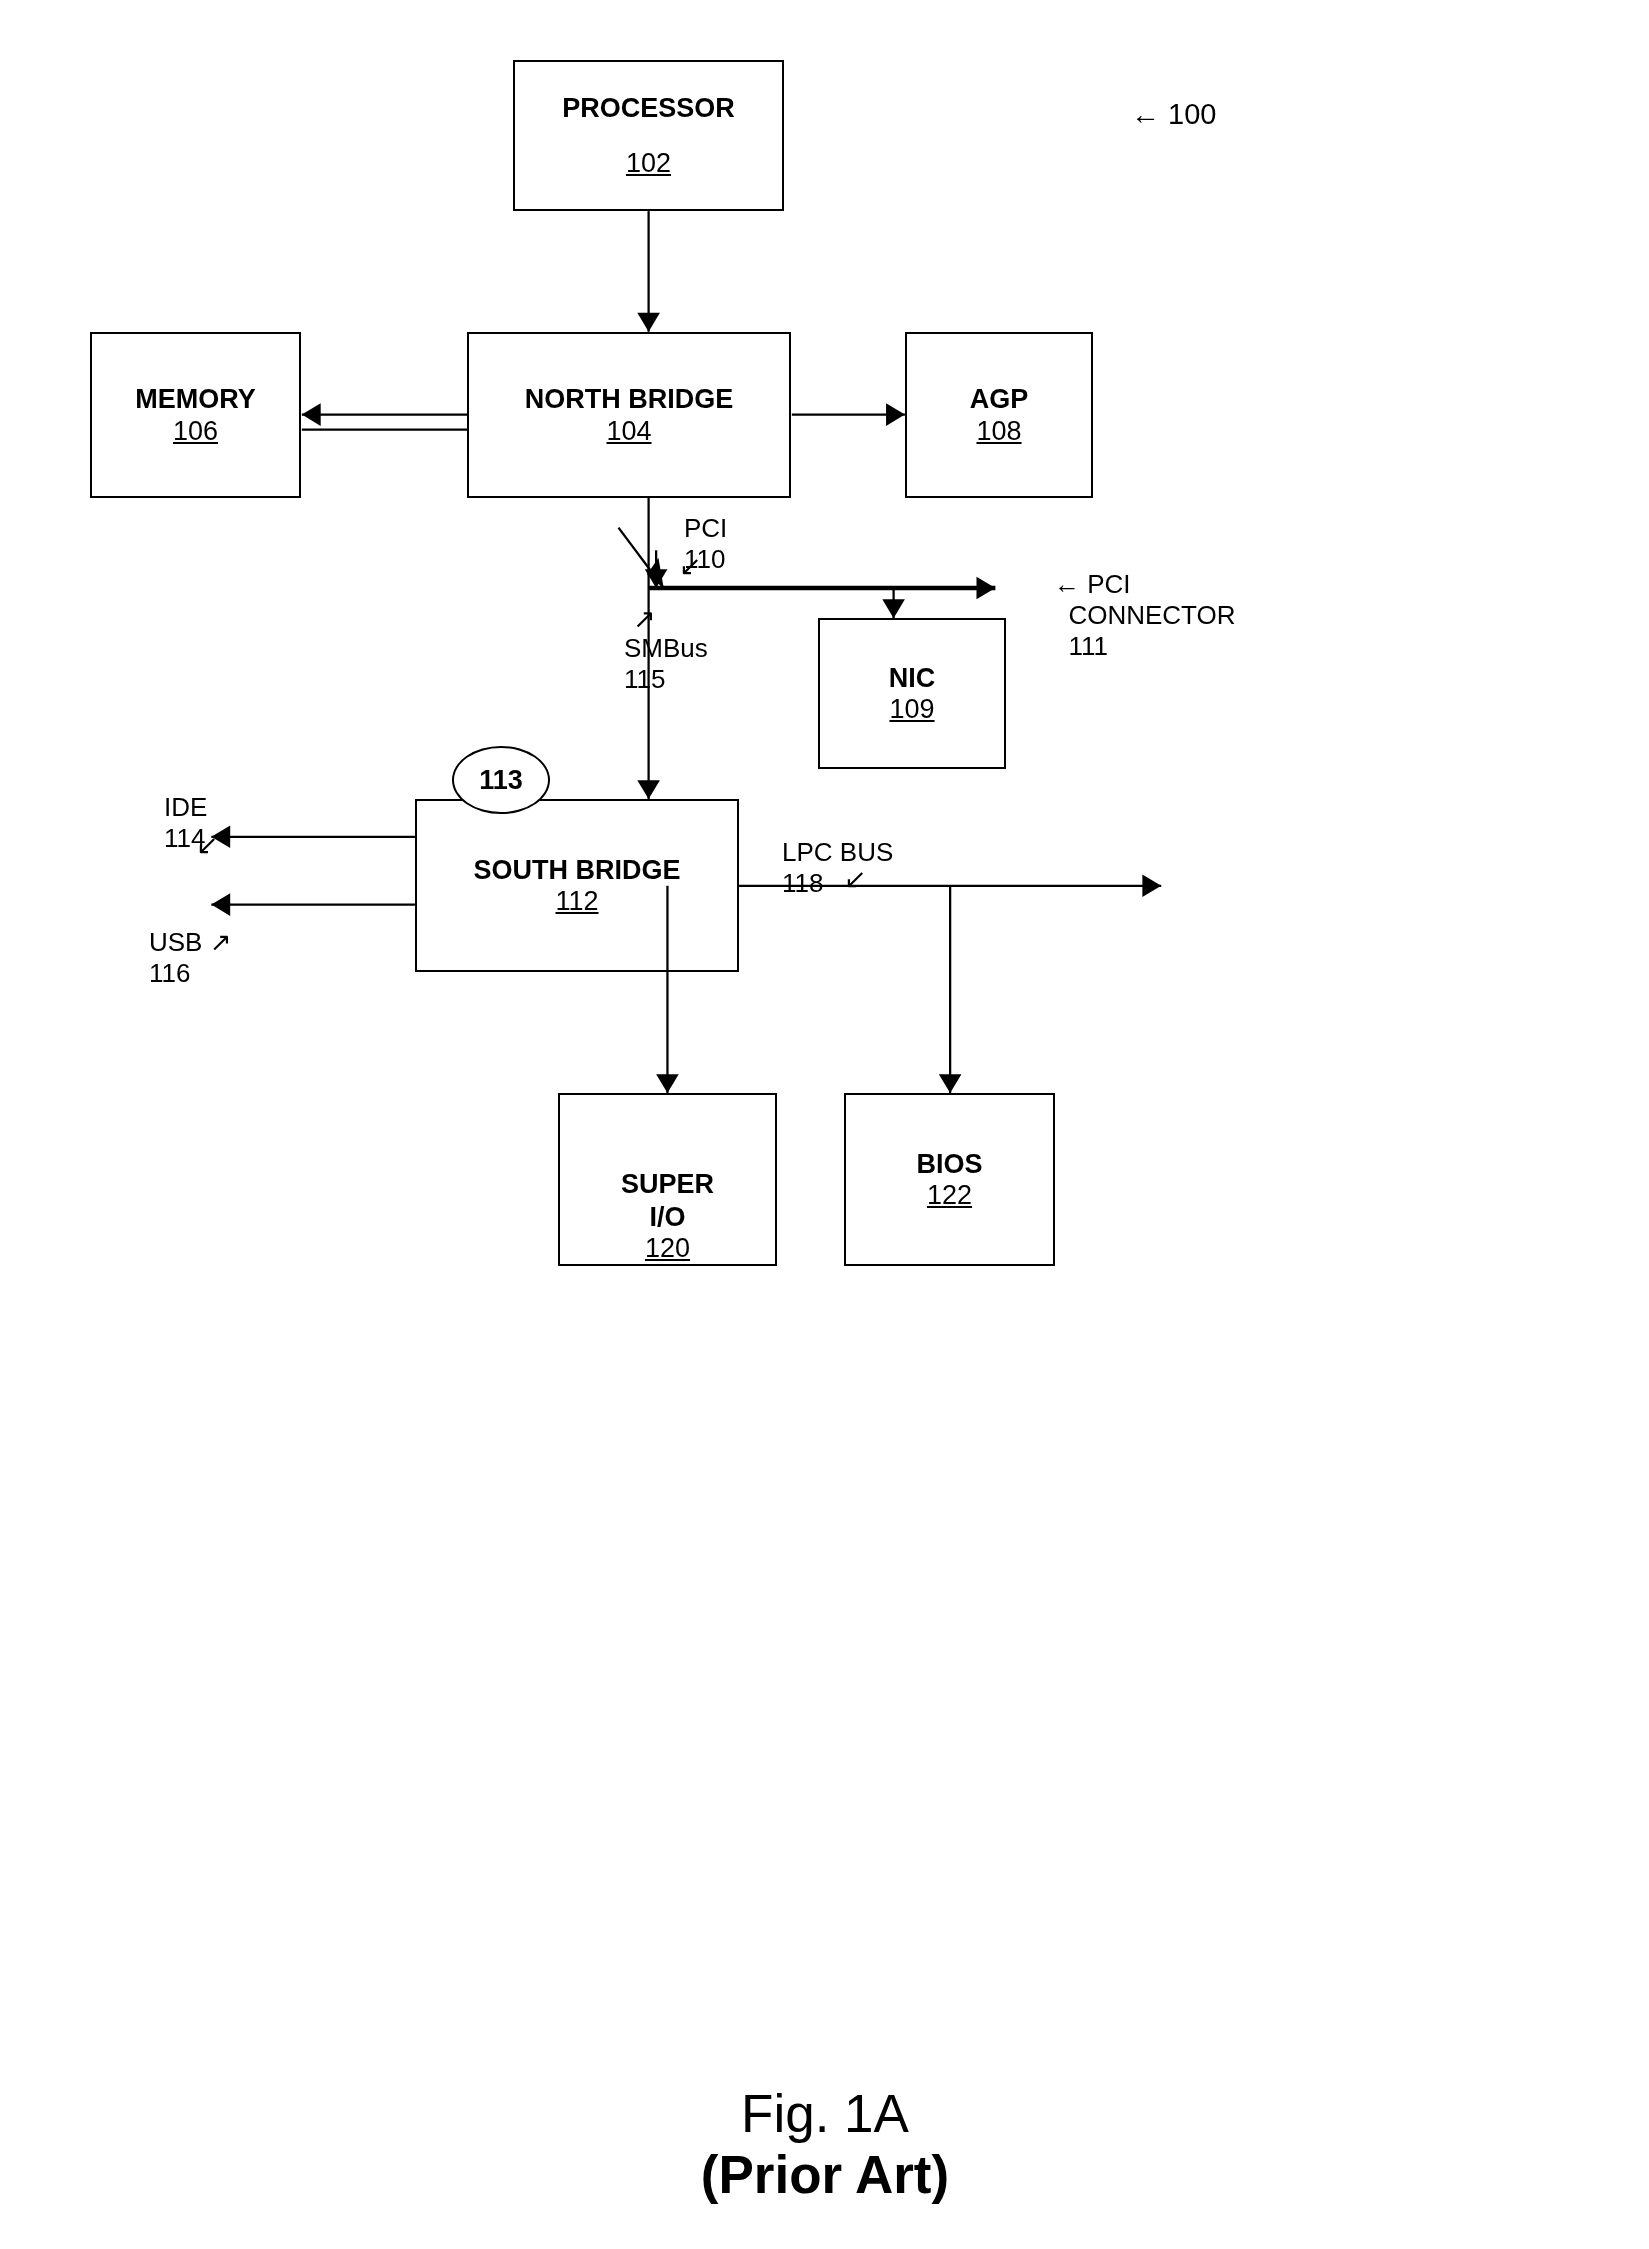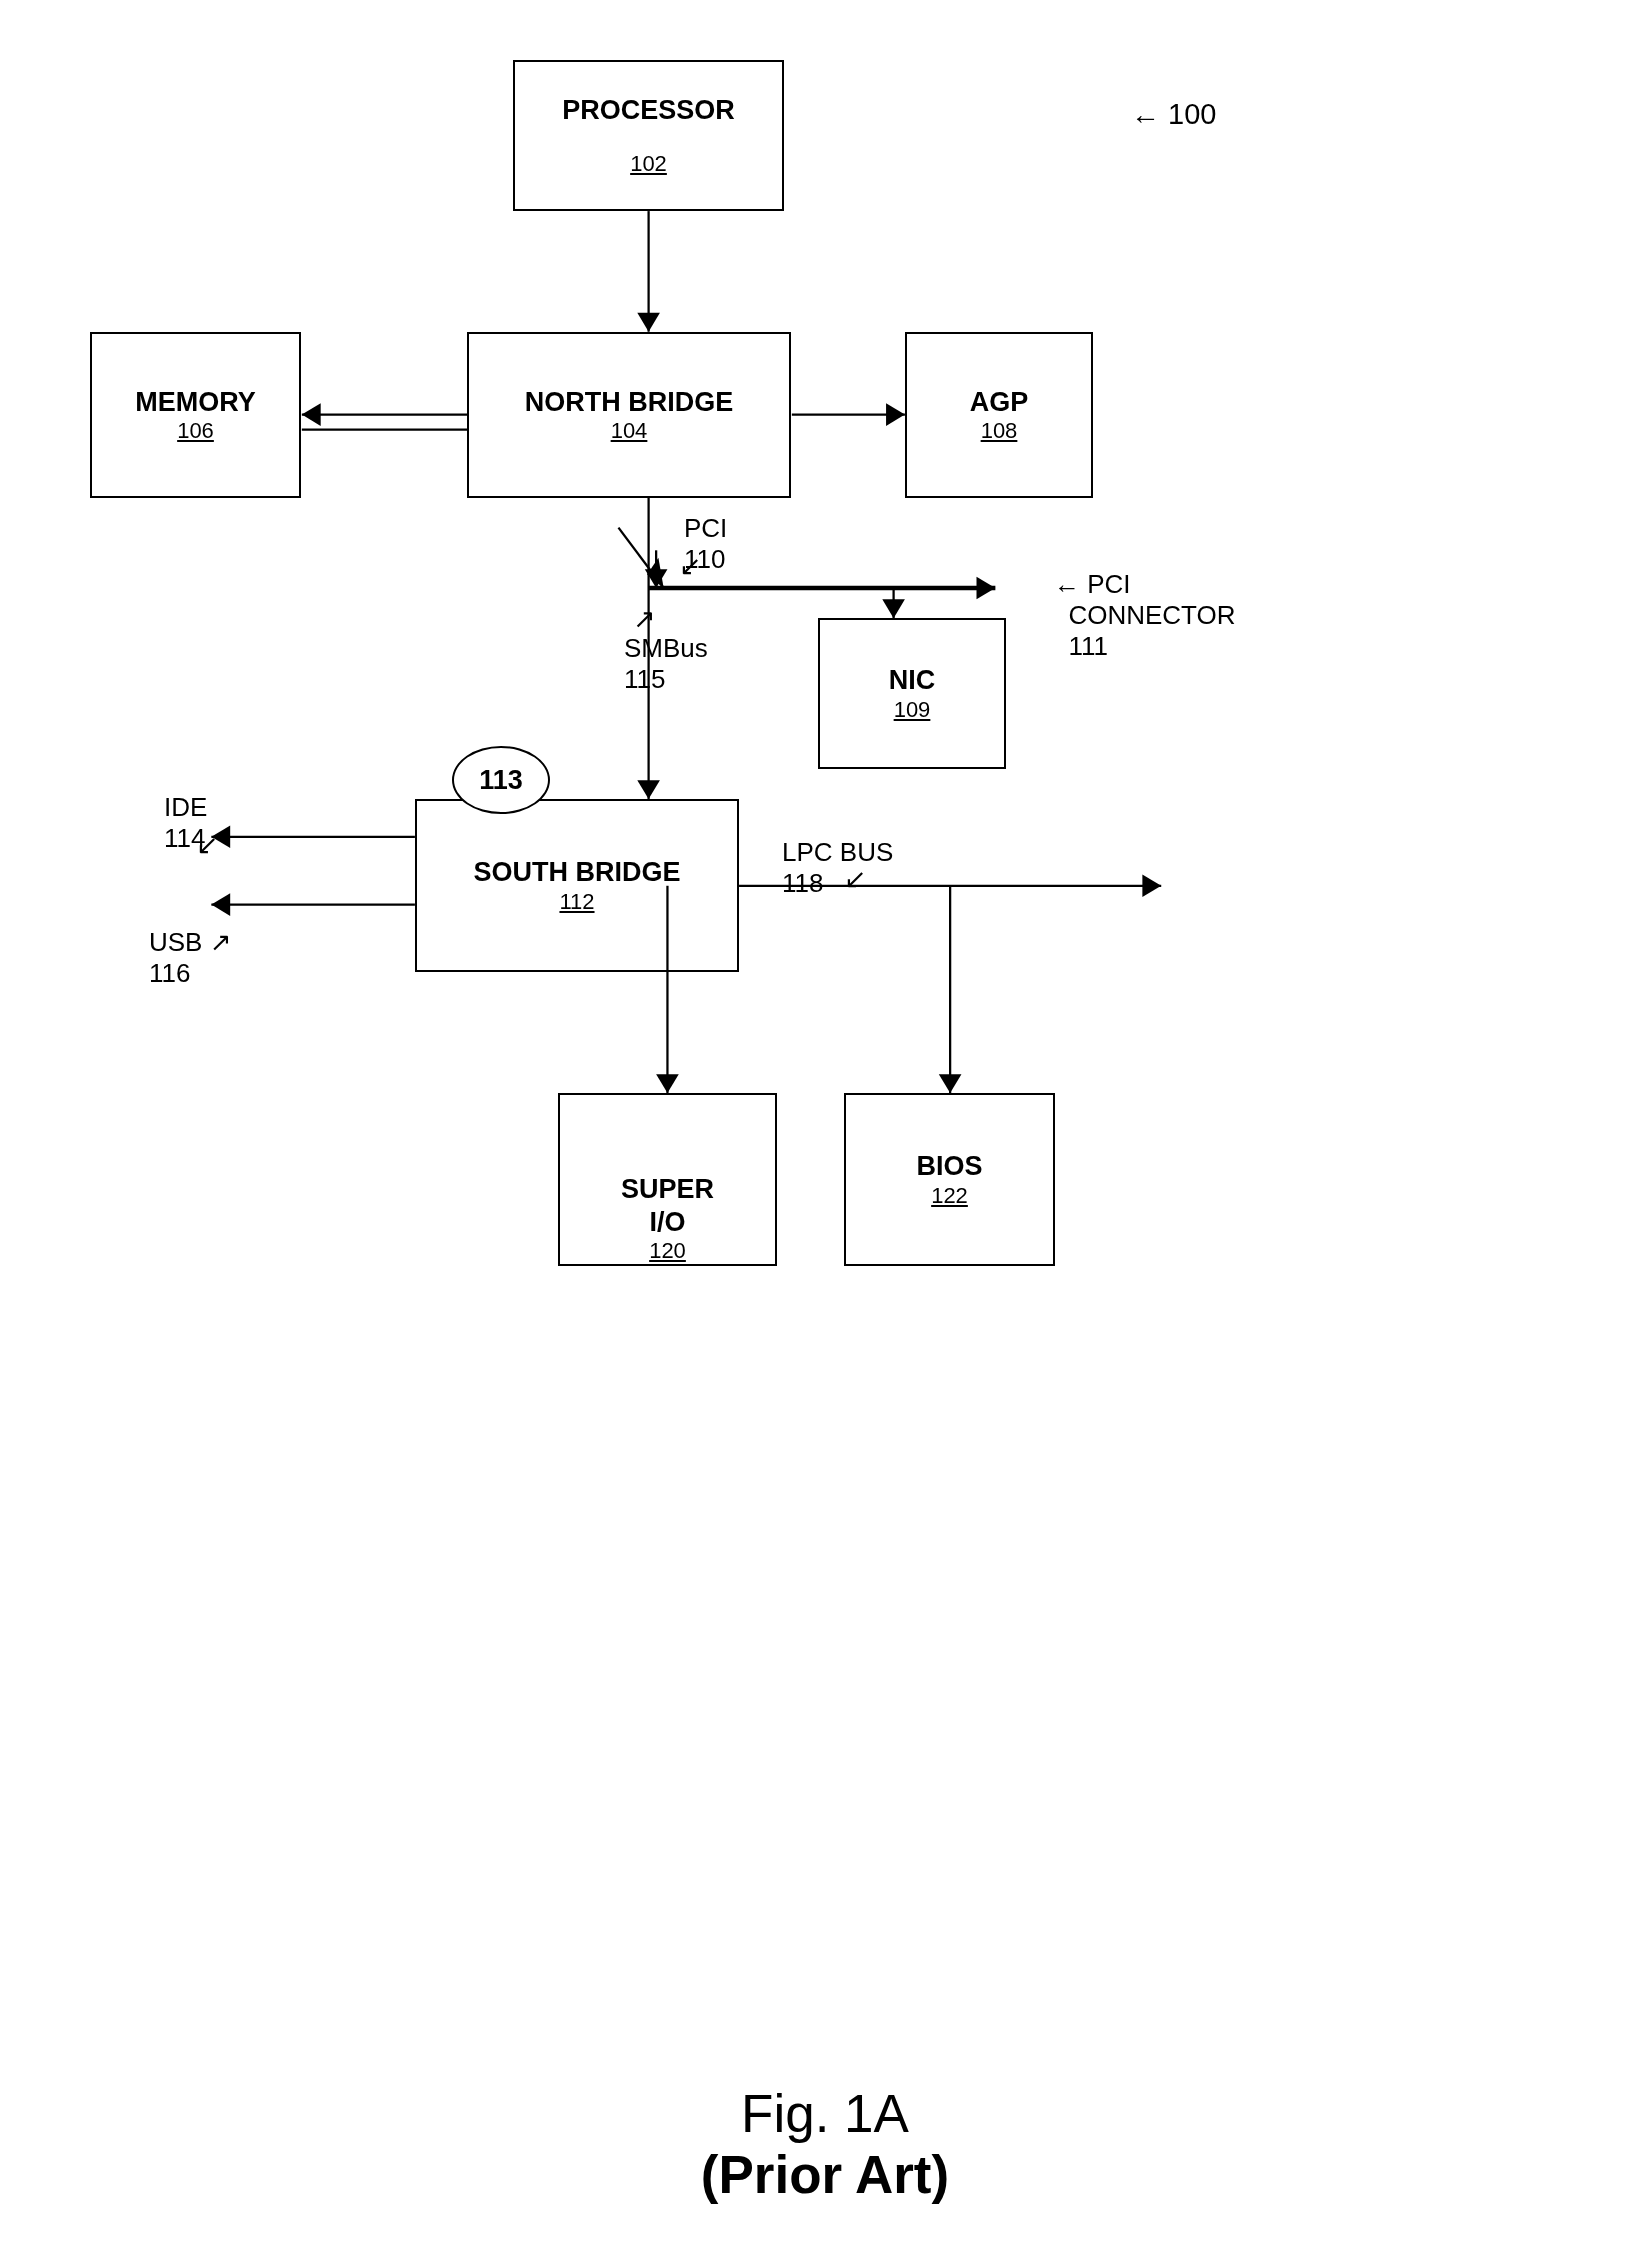--- a/index.html
+++ b/index.html
@@ -29,21 +29,21 @@
       text-align: center;
     }
 
     .box-label {
       font-size: 27px;
       font-weight: bold;
       line-height: 1.2;
     }
 
     .box-num {
-      font-size: 22px;
+      font-size: 27px;
       text-decoration: underline;
     }
 
     .arrow-label {
       position: absolute;
       font-size: 26px;
       margin-left: 36px;
     }
 
     svg.lines {

